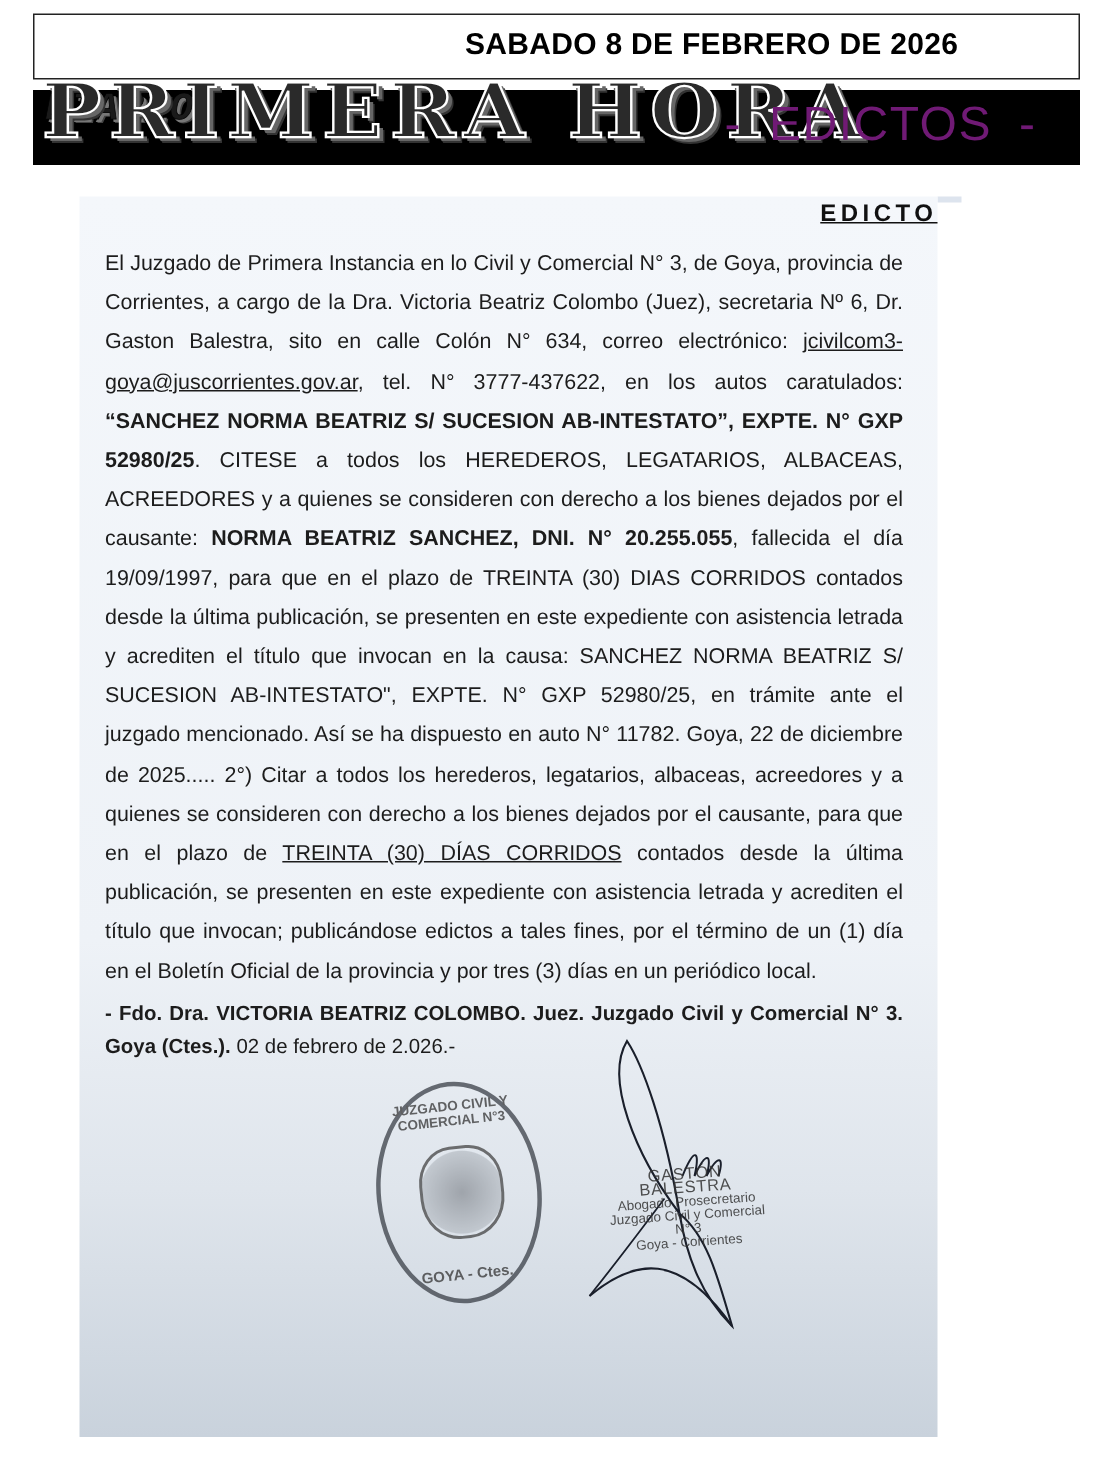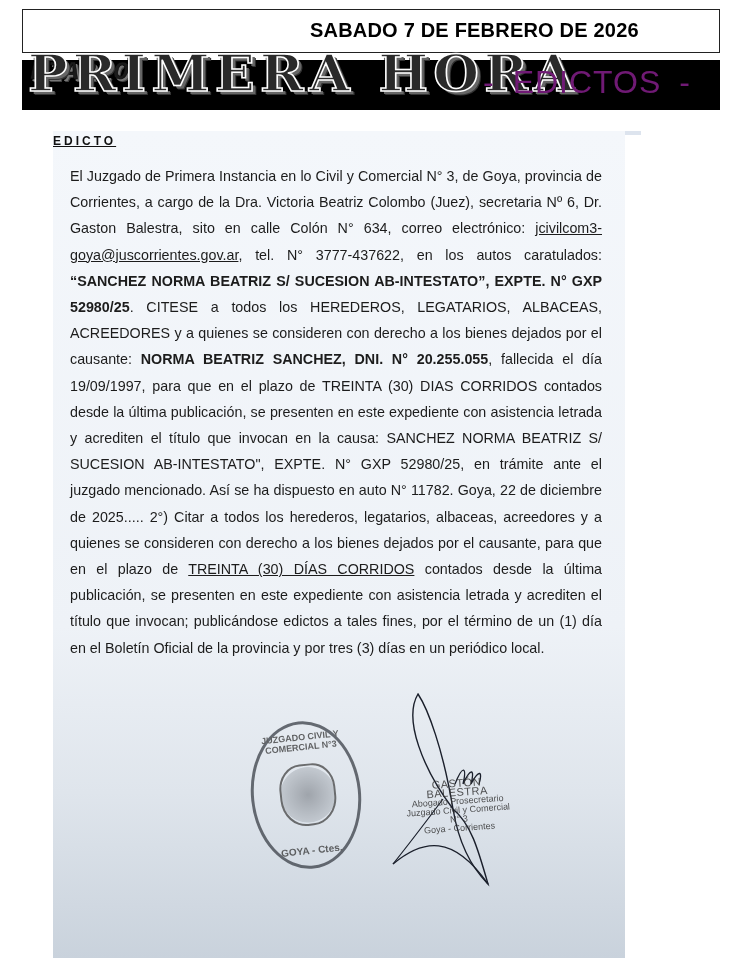--- a/index.html
+++ b/index.html
@@ -12,53 +12,54 @@
       text-shadow: 2px 2px 0 #777, 3px 3px 0 #444; margin-top: 48px; -webkit-text-stroke: 0.5px #000; }
     .logo-primera { position: absolute; left: 28px; top: 46px; font-family: "DejaVu Serif", serif; font-weight: 700; font-size: 50px; line-height: 56px; color: #2a2a2a; letter-spacing: 5px; transform: scaleX(1.05); transform-origin: left;
       -webkit-text-stroke: 1.5px #fff; text-shadow: 3px 3px 0 #666, 4px 4px 0 #333; }
     .section-title { position: absolute; left: 465px; top: 64px; font-family: "Liberation Sans", sans-serif; font-size: 32px; color: #701a75; letter-spacing: 1px; }
     .section-title .dash { margin: 0 18px; }
 
     .paper { position: absolute; left: 53px; top: 131px; width: 572px; height: 827px;
       background: linear-gradient(180deg, #f4f7fb 0%, #eef2f7 60%, #dfe5ec 80%, #c9d2dc 100%); }
     .paper-tab { position: absolute; left: 625px; top: 131px; width: 16px; height: 4px; background: #dde4ee; }
 
-    .doc-title { position: absolute; left: 0; width: 572px; top: 3px; text-align: left; font-weight: 700; font-size: 12px; letter-spacing: 3px; text-decoration: underline; color: #111; }
+    .doc-title { position: absolute; left: 0; width: 572px; top: 3px; text-align: right; font-weight: 700; font-size: 16px; letter-spacing: 3px; text-decoration: underline; color: #111; }
     .doc-body { position: absolute; left: 13px; top: 28px; width: 540px; font-size: 14.3px; line-height: 26.2px; color: #1c1c1c; text-align: justify; }
     .doc-body b { font-weight: 700; }
     .doc-body u { text-decoration: underline; }
     .doc-body p { margin: 4px; }
     .sig-line { font-size: 13.6px; line-height: 22px; }
 
     .stamp { position: absolute; left: 198px; top: 590px; width: 104px; height: 142px; border: 3px solid #3a3f47; border-radius: 50%; transform: rotate(-6deg); opacity: 0.75; }
     .stamp-inner { position: absolute; left: 26px; top: 40px; width: 52px; height: 58px; border-radius: 40% 40% 45% 45%; border: 2px solid #444; background: radial-gradient(circle, #8a8f96 0%, #b9bfc6 70%, transparent 72%); }
     .stamp-top { position: absolute; left: 0; width: 104px; top: 8px; text-align: center; font-size: 9px; color: #333; font-weight: 700; }
     .stamp-bottom { position: absolute; left: 0; width: 104px; bottom: 10px; text-align: center; font-size: 10px; color: #333; font-weight: 700; }
 
     .signature-svg { position: absolute; left: 330px; top: 558px; }
     .sig-stamp { position: absolute; left: 350px; top: 648px; width: 110px; text-align: center; color: #333; font-size: 9px; line-height: 9px; transform: rotate(-4deg); opacity: 0.85; }
     .sig-stamp .name { font-size: 11px; letter-spacing: 0.5px; }
   </style>
 </head>
 <body>
 
 <div class="masthead-box"></div>
-<div class="date-line">SABADO 7 DE FEBRERO DE 2026</div>
+<div class="date-line">SABADO 8 DE FEBRERO DE 2026</div>
 <div class="black-bar"></div>
 <div class="logo-diario">DIARIO</div>
 <div class="logo-primera">PRIMERA HORA</div>
 <div class="section-title">
   <span class="dash">-</span><span>EDICTOS</span><span class="dash">-</span>
 </div>
 
 <div class="paper-tab"></div>
 <div class="paper">
   <div class="doc-title">EDICTO</div>
   <div class="doc-body">
     <p><span>El Juzgado de Primera Instancia en lo Civil y Comercial N° 3, de Goya, provincia de Corrientes, a cargo de la Dra. Victoria Beatriz Colombo (Juez), secretaria Nº 6, Dr. Gaston Balestra, sito en calle Colón N° 634, correo electrónico: </span><u>jcivilcom3-goya@juscorrientes.gov.ar</u><span>, tel. N° 3777-437622, en los autos caratulados: </span><b>“SANCHEZ NORMA BEATRIZ S/ SUCESION AB-INTESTATO”, EXPTE. N° GXP 52980/25</b><span>. CITESE a todos los HEREDEROS, LEGATARIOS, ALBACEAS, ACREEDORES y a quienes se consideren con derecho a los bienes dejados por el causante: </span><b>NORMA BEATRIZ SANCHEZ, DNI. N° 20.255.055</b><span>, fallecida el día 19/09/1997, para que en el plazo de TREINTA (30) DIAS CORRIDOS contados desde la última publicación, se presenten en este expediente con asistencia letrada y acrediten el título que invocan en la causa: SANCHEZ NORMA BEATRIZ S/ SUCESION AB-INTESTATO", EXPTE. N° GXP 52980/25, en trámite ante el juzgado mencionado. Así se ha dispuesto en auto N° 11782. Goya, 22 de diciembre de 2025..... 2°) Citar a todos los herederos, legatarios, albaceas, acreedores y a quienes se consideren con derecho a los bienes dejados por el causante, para que en el plazo de </span><u>TREINTA (30) DÍAS CORRIDOS</u><span> contados desde la última publicación, se presenten en este expediente con asistencia letrada y acrediten el título que invocan; publicándose edictos a tales fines, por el término de un (1) día en el Boletín Oficial de la provincia y por tres (3) días en un periódico local.</span></p>
+    <p class="sig-line"><b>- Fdo. Dra. VICTORIA BEATRIZ COLOMBO. Juez. Juzgado Civil y Comercial N° 3. Goya (Ctes.).</b><span> 02 de febrero de 2.026.-</span></p>
   </div>
 
   <div class="stamp">
     <div class="stamp-top">JUZGADO CIVIL Y COMERCIAL N°3</div>
     <div class="stamp-inner"></div>
     <div class="stamp-bottom">GOYA - Ctes.</div>
   </div>
 
   <svg class="signature-svg" width="140" height="200" viewBox="0 0 140 200">
     <path d="M35 5 C 20 30, 40 80, 70 120 C 60 60, 45 20, 35 5 Z" fill="none" stroke="#1a1f2b" stroke-width="1.4"></path>

